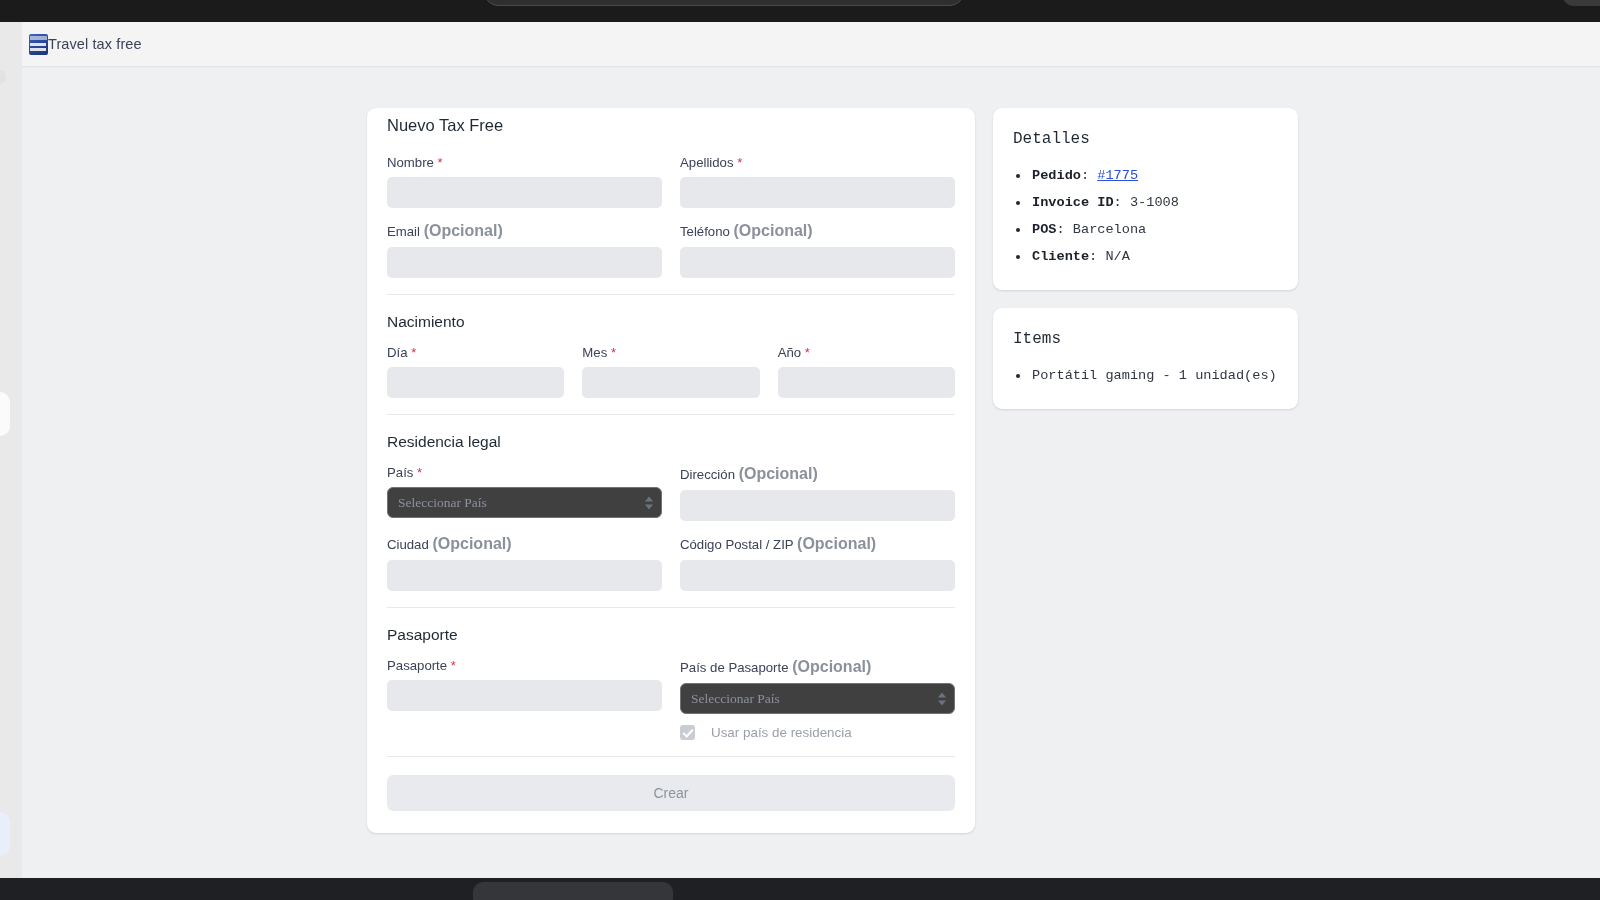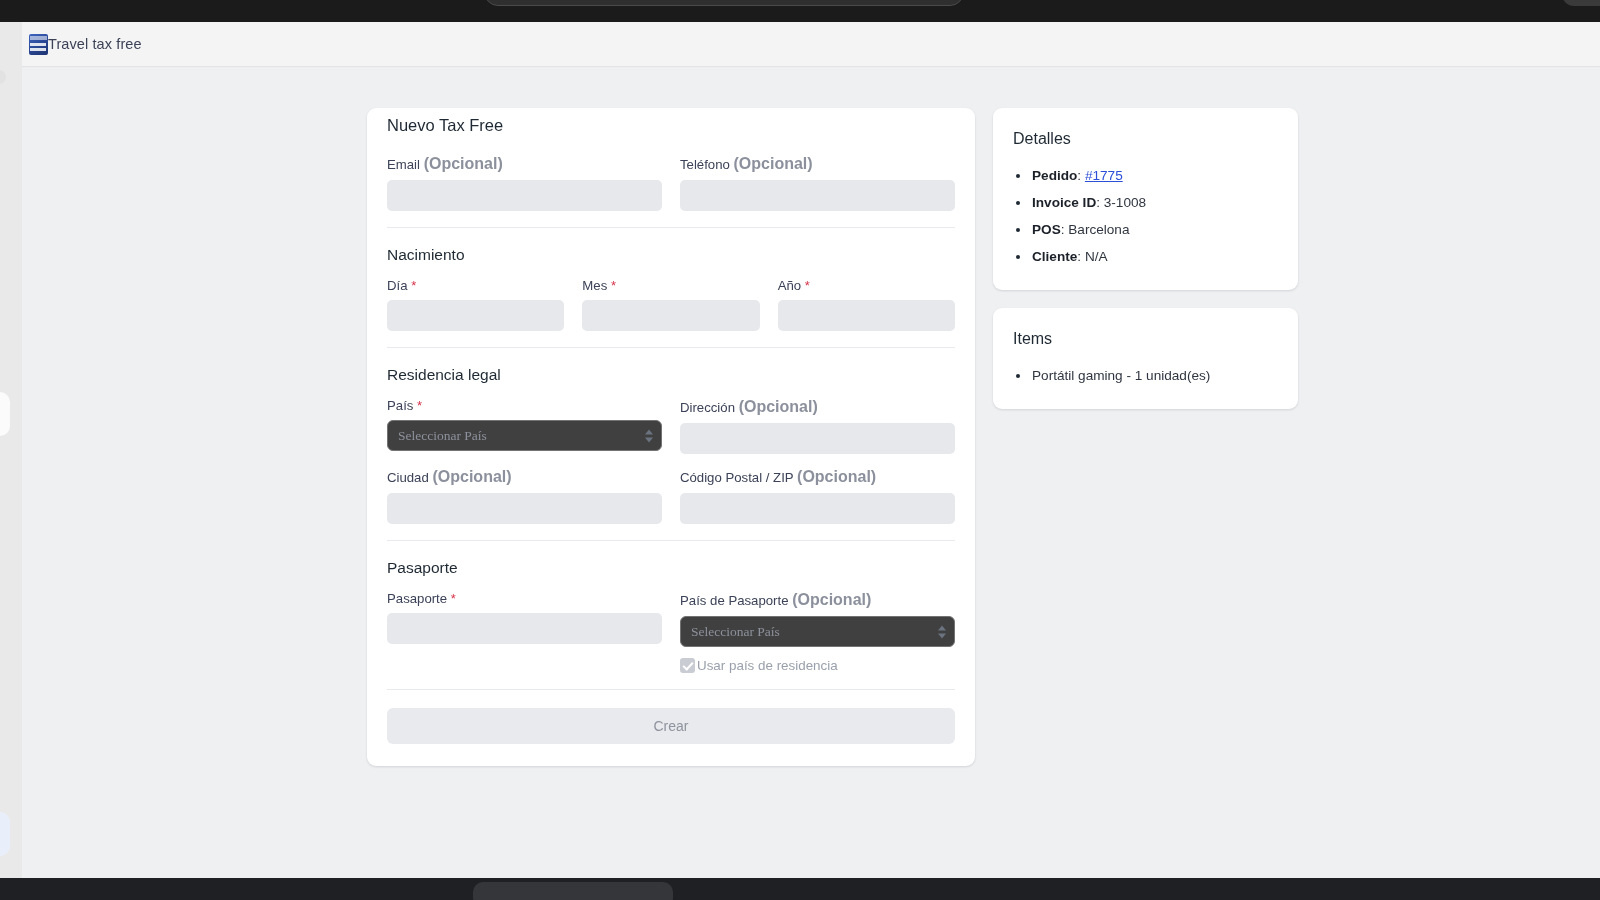--- a/index.html
+++ b/index.html
@@ -223,21 +223,21 @@
 
   .divider {
     height: 1px;
     background: #e8eaed;
     margin: 16px 0 18px 0;
   }
 
   .check-row {
     display: flex;
     align-items: center;
-    gap: 2px;
+    gap: 16px;
     margin-top: 11px;
   }
   .checkbox {
     width: 15px; height: 15px;
     border-radius: 3px;
     background: #c9ccd2;
     position: relative;
     flex: none;
   }
   .checkbox::after {
@@ -265,20 +265,21 @@
     font-size: 14px;
     font-family: "Liberation Sans", sans-serif;
     cursor: default;
   }
 
   
   .side-col {
     position: absolute;
     left: 971px; top: 40px;
     width: 305px;
+    font-family: Liberation Mono, monospace;
   }
   .side-card { padding: 22px 20px 20px 20px; margin-bottom: 18px; }
   .side-title {
     font-size: 16px;
     color: #1f2933;
     margin-bottom: 14px;
     font-weight: 400;
   }
   ul.detail-list { list-style: none; }
   ul.detail-list li {
@@ -321,20 +322,36 @@
       <span class="brand-title">Travel tax free</span>
     </div>
   </div>
 
   <div class="content">
 
     <div class="card form-card">
 
       <div class="card-title">Nuevo Tax Free</div>
 
+      <div class="row">
+        <div class="field">
+          <label class="label">
+            <span>Nombre</span>
+            <span class="req">*</span>
+          </label>
+          <input class="input" type="text" value="" style="">
+        </div>
+        <div class="field">
+          <label class="label">
+            <span>Apellidos</span>
+            <span class="req">*</span>
+          </label>
+          <input class="input" type="text" value="" style="">
+        </div>
+      </div>
 
       <div class="row">
         <div class="field">
           <label class="label">
             <span>Email</span>
             <span class="opt">(Opcional)</span>
           </label>
           <input class="input" type="text" value="" style="">
         </div>
         <div class="field">

